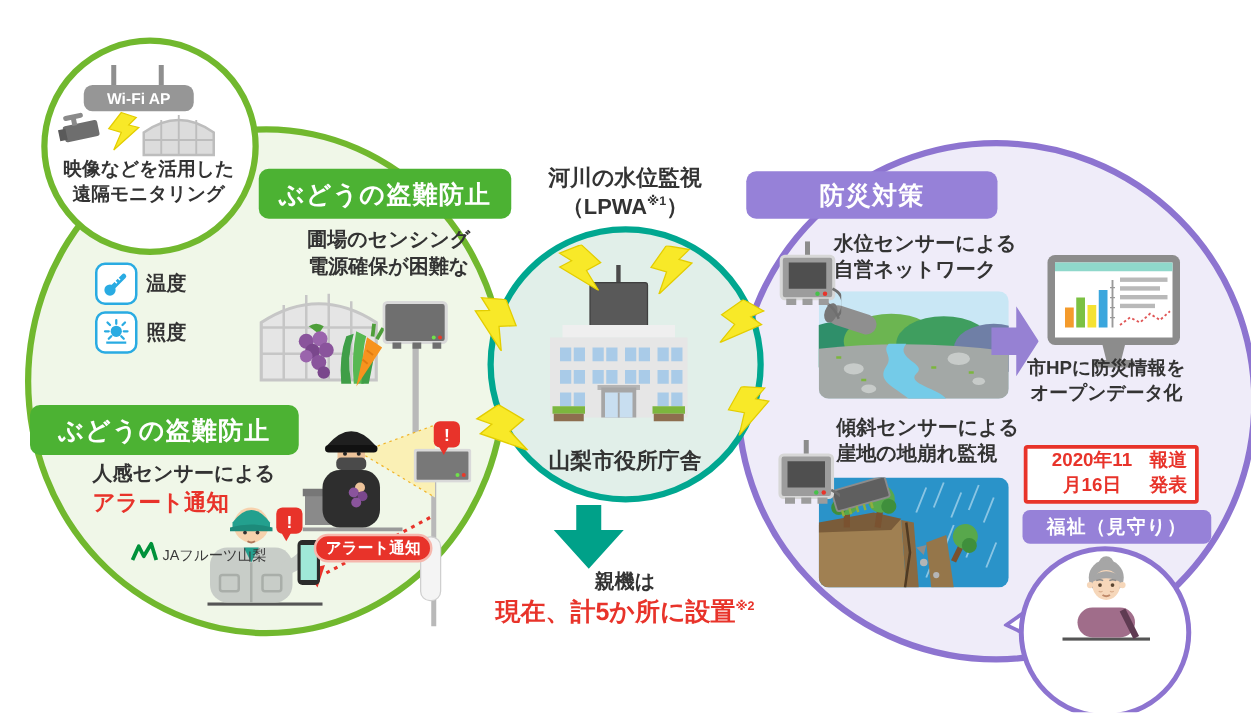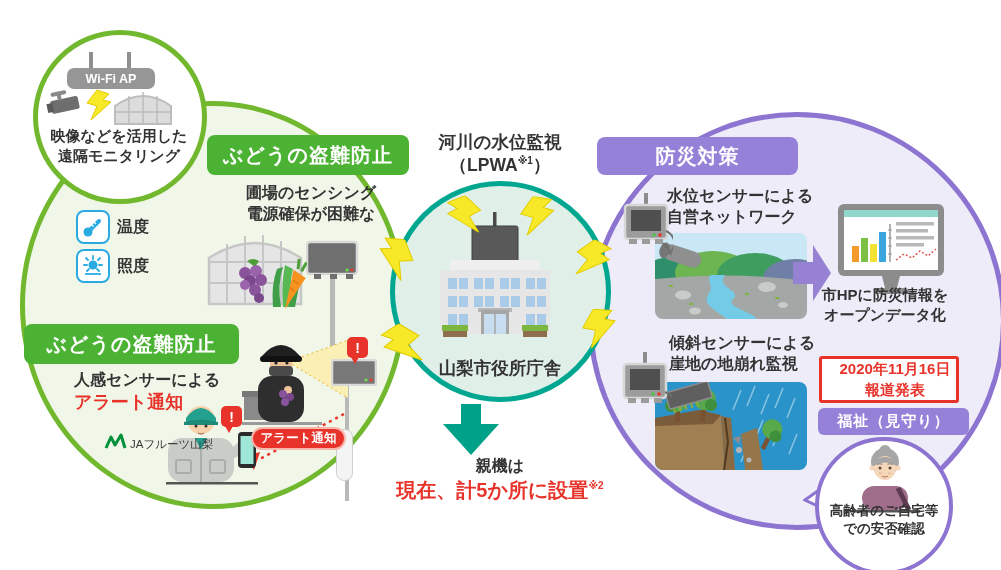--- a/index.html
+++ b/index.html
@@ -23,21 +23,21 @@
                   color:#fff; font-weight:bold; font-size:14px; display:flex; align-items:center;
                   justify-content:center; z-index:8; }
   .alert-bubble::after { content:""; position:absolute; bottom:-6px; left:4px;
                   border-left:4px solid transparent; border-right:4px solid transparent;
                   border-top:7px solid #e8332a; }
   .alert-pill { position:absolute; background:#e8332a; border:2px solid #f6b7ad; border-radius:12px;
                 color:#fff; font-weight:bold; font-size:12.5px; display:flex; align-items:center;
                 justify-content:center; z-index:8; }
   .press-box { position:absolute; background:#fff; border:3px solid #e8332a; border-radius:3px;
                color:#e8332a; font-weight:bold; font-size:15px; text-align:center; line-height:1.35;
-               display:flex; flex-direction:column; justify-content:center; z-index:7;padding-left:12px; }
+               display:flex; flex-direction:row; justify-content:center; z-index:7;padding-left:12px; }
   svg { display:block; }
 </style>
 </head>
 <body>
 
 <div id="stage">
 
   <div class="circle" style="left:20px;top:101px;width:386px;height:408px;background:#f0f7e8;border:5px solid #71b82e;z-index:1;"></div>
 
   <div class="circle" style="left:588px;top:112px;width:418px;height:418px;background:#efecf9;border:5px solid #8d74d0;z-index:1;"></div>
@@ -476,18 +476,14 @@
     <circle cx="26" cy="24" r="2.5" fill="#f6d7ba"></circle>
       <circle cx="52" cy="24" r="2.5" fill="#f6d7ba"></circle>
     <circle cx="34" cy="24" r="1.5" fill="#5a4632"></circle>
       <circle cx="44" cy="24" r="1.5" fill="#5a4632"></circle>
     <path d="M31 20.5 Q34 19 36.5 20.5" stroke="#8a8a8a" stroke-width="1.2" fill="none"></path>
     <path d="M41.5 20.5 Q44 19 47 20.5" stroke="#8a8a8a" stroke-width="1.2" fill="none"></path>
     <path d="M36 32 Q39 34 42 32" stroke="#c08a6a" stroke-width="1.5" fill="none"></path>
     <path d="M33 29 Q34.5 30 36 29" stroke="#d8ab8a" stroke-width="1" fill="none"></path>
     <path d="M42 29 Q43.5 30 45 29" stroke="#d8ab8a" stroke-width="1" fill="none"></path>
   </svg>
-  <div class="cap center" style="left:819px;top:502px;width:130px;font-size:13.5px;">
-    <div>高齢者のご自宅等</div>
-    <div>での安否確認</div>
-  </div>
 
 </div>
 
 </body></html>

